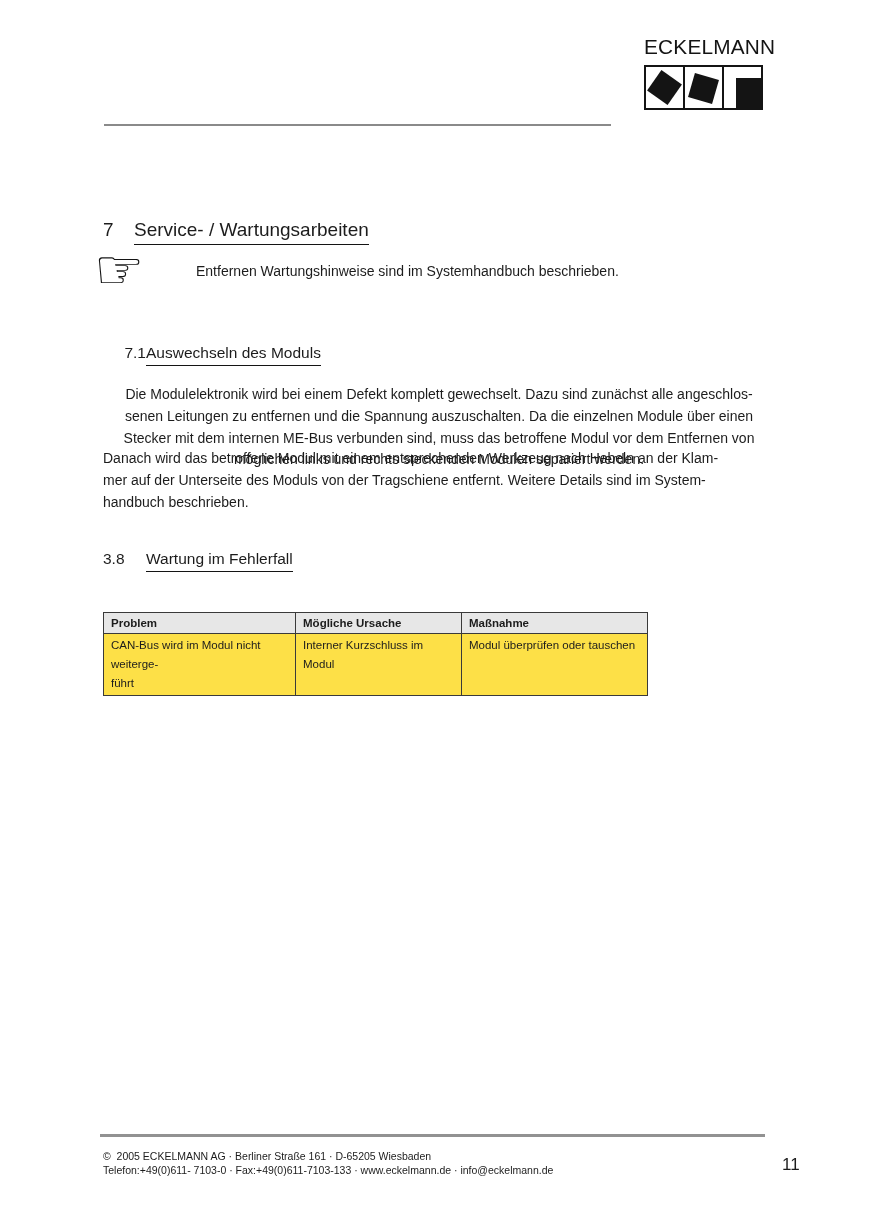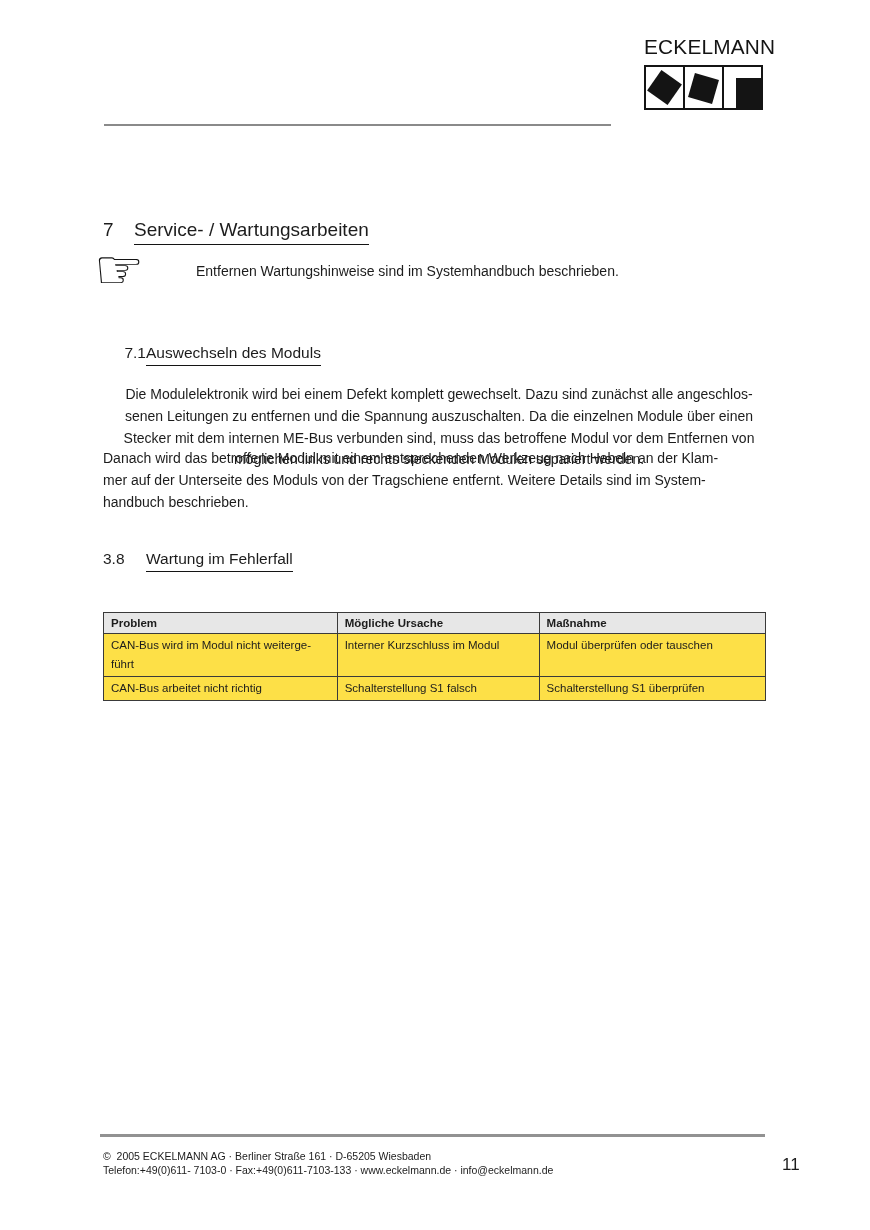--- a/index.html
+++ b/index.html
@@ -63,21 +63,21 @@
   .para {
     position:absolute; left:103px; width:672px;
     font-size:14px; line-height:21.8px;
     white-space:pre-line;
   }
   .para-1 { top:384px;text-align:center; }
   .para-2 { top:448px; }
 
   
   .trouble-table {
-    position:absolute; left:103px; top:612px; width:663px;
+    position:absolute; left:103px; top:612px; width:545px;
     border-collapse:collapse; table-layout:fixed;
   }
   .trouble-table th, .trouble-table td {
     border:1px solid #3a3a3a; text-align:left; vertical-align:top;
     font-size:11.5px;
   }
   .trouble-table th {
     background:#e7e7e7; font-weight:bold; padding:4px 7px 3px; line-height:13px;
   }
   .trouble-table td {
@@ -154,25 +154,20 @@
         <th>Maßnahme</th>
       </tr>
     </thead>
     <tbody>
       <tr>
         <td>CAN-Bus wird im Modul nicht weiterge-
 führt</td>
         <td>Interner Kurzschluss im Modul</td>
         <td>Modul überprüfen oder tauschen</td>
       </tr>
-      <tr>
-        <td>CAN-Bus arbeitet nicht richtig</td>
-        <td>Schalterstellung S1 falsch</td>
-        <td>Schalterstellung S1 überprüfen</td>
-      </tr>
     </tbody>
   </table>
 
   <div class="footer-rule"></div>
   <div class="footer-line footer-line-1">©&nbsp; 2005 ECKELMANN AG · Berliner Straße 161 · D-65205 Wiesbaden</div>
   <div class="footer-line footer-line-2">Telefon:+49(0)611- 7103-0 · Fax:+49(0)611-7103-133 · www.eckelmann.de · info@eckelmann.de</div>
   <div class="page-number">11</div>
 
 </div>
 

